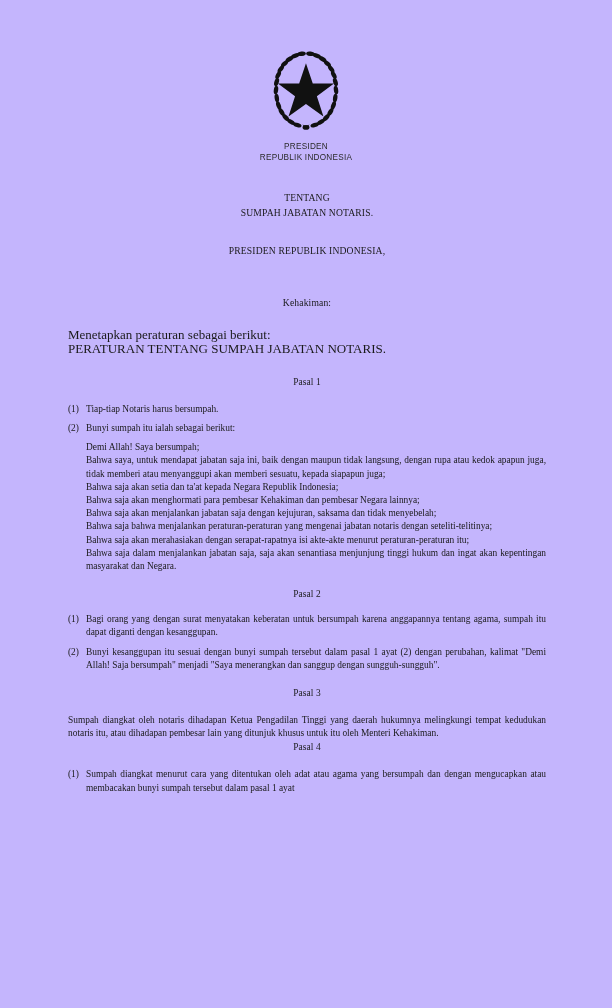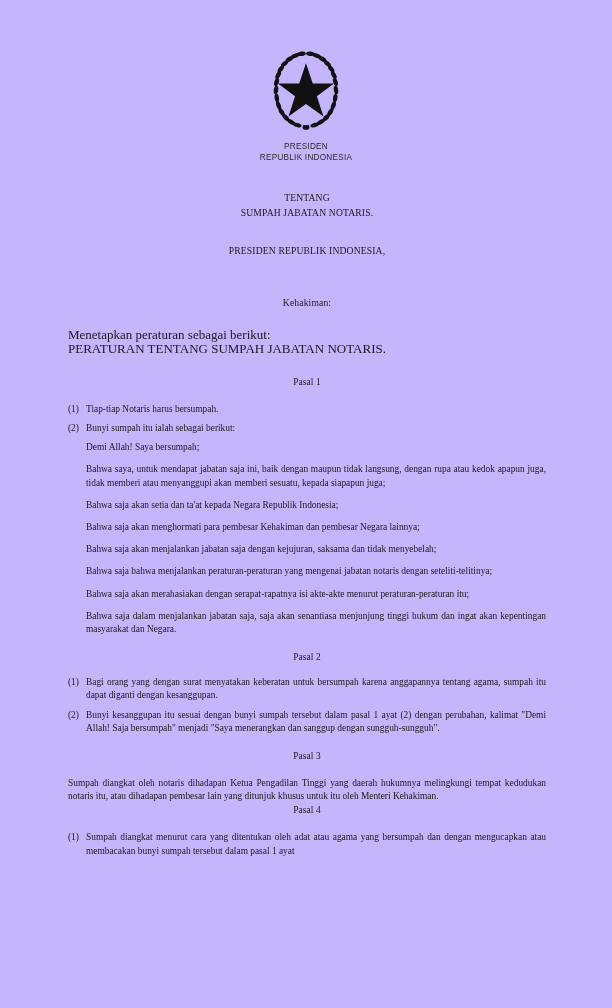--- a/index.html
+++ b/index.html
@@ -104,21 +104,20 @@
   .num-text.nojust { text-align: left; }
 
   
   .oath-block {
     margin-left: 18px;
     margin-top: 6px;
   }
   .oath-line {
     font-size: 9.4px;
     line-height: 13.2px;
-    margin-top: 9px;
     text-align: justify;
     text-justify: inter-word;
   }
   .oath-line.first { margin-top: 0; }
   .oath-line.nojust { text-align: left; }
 
   .para-just {
     font-size: 9.4px;
     line-height: 13.2px;
     text-align: justify;

